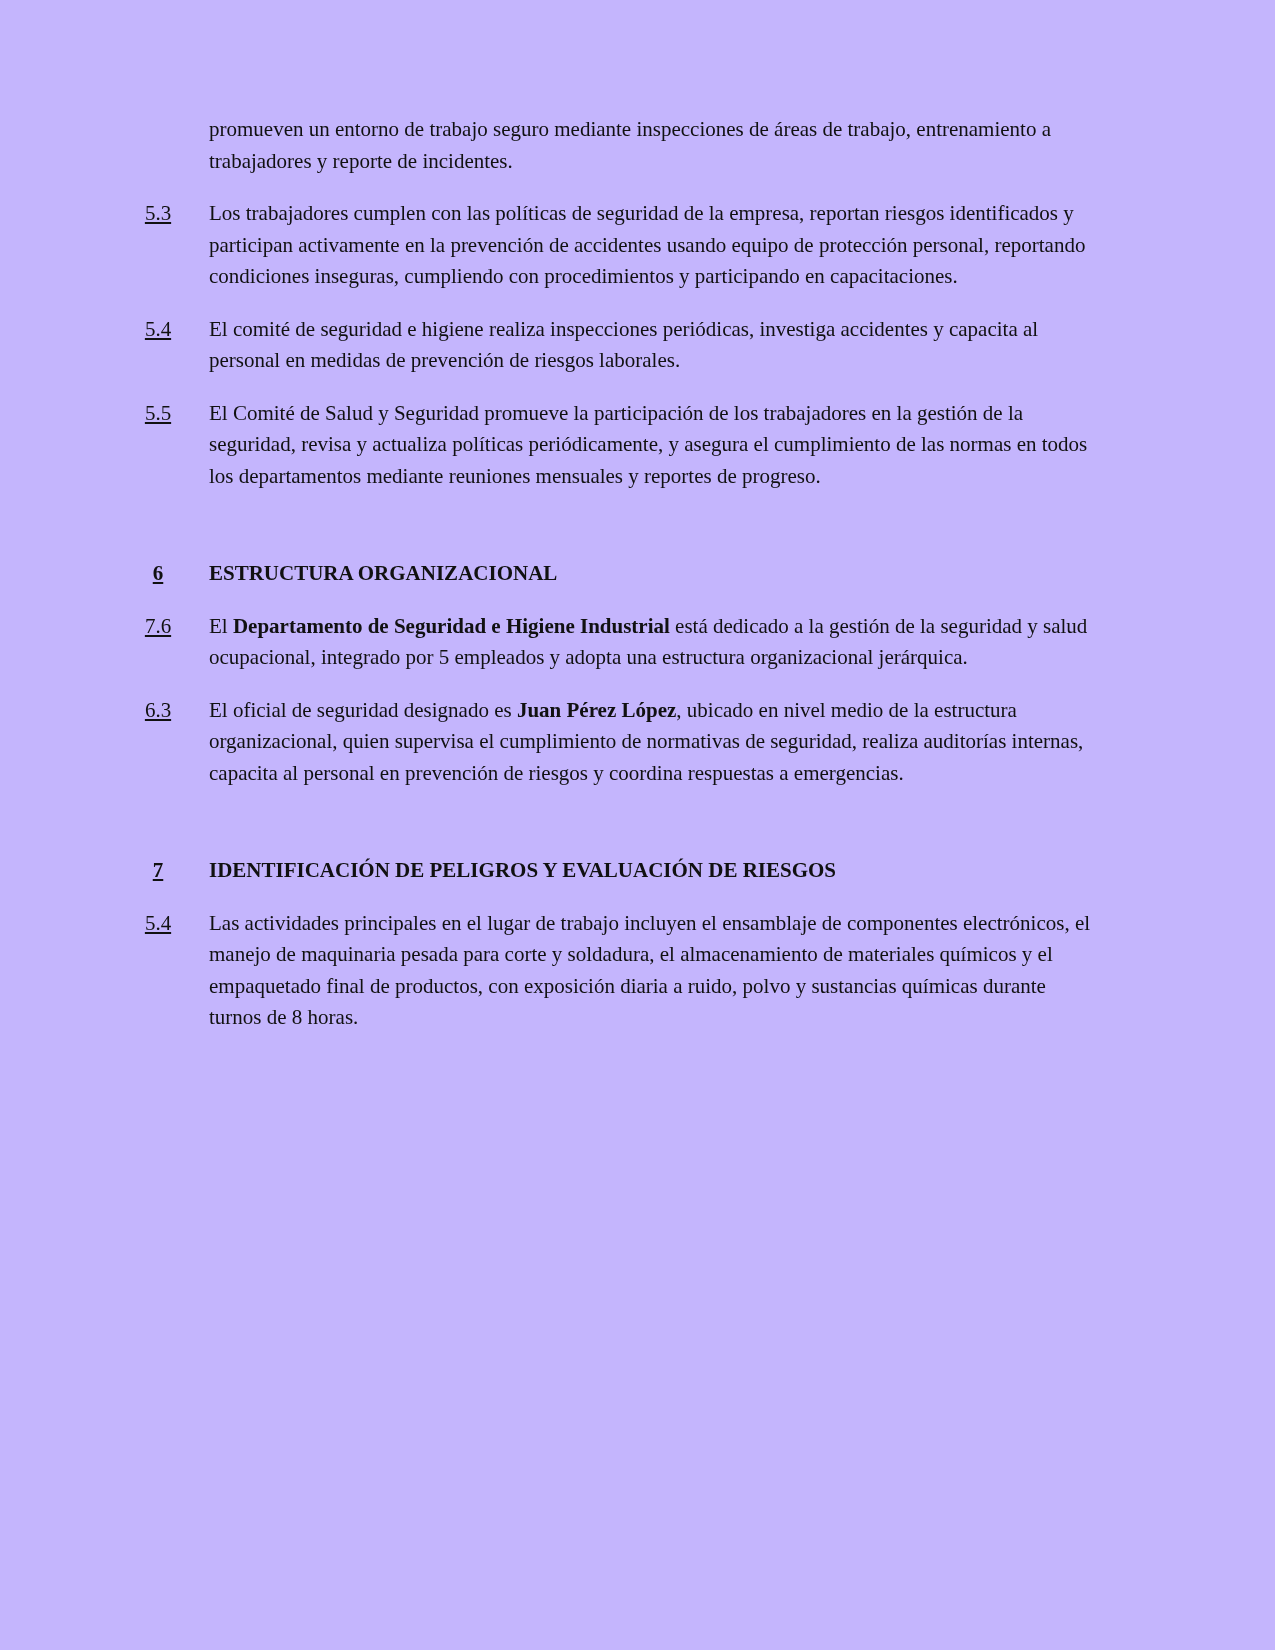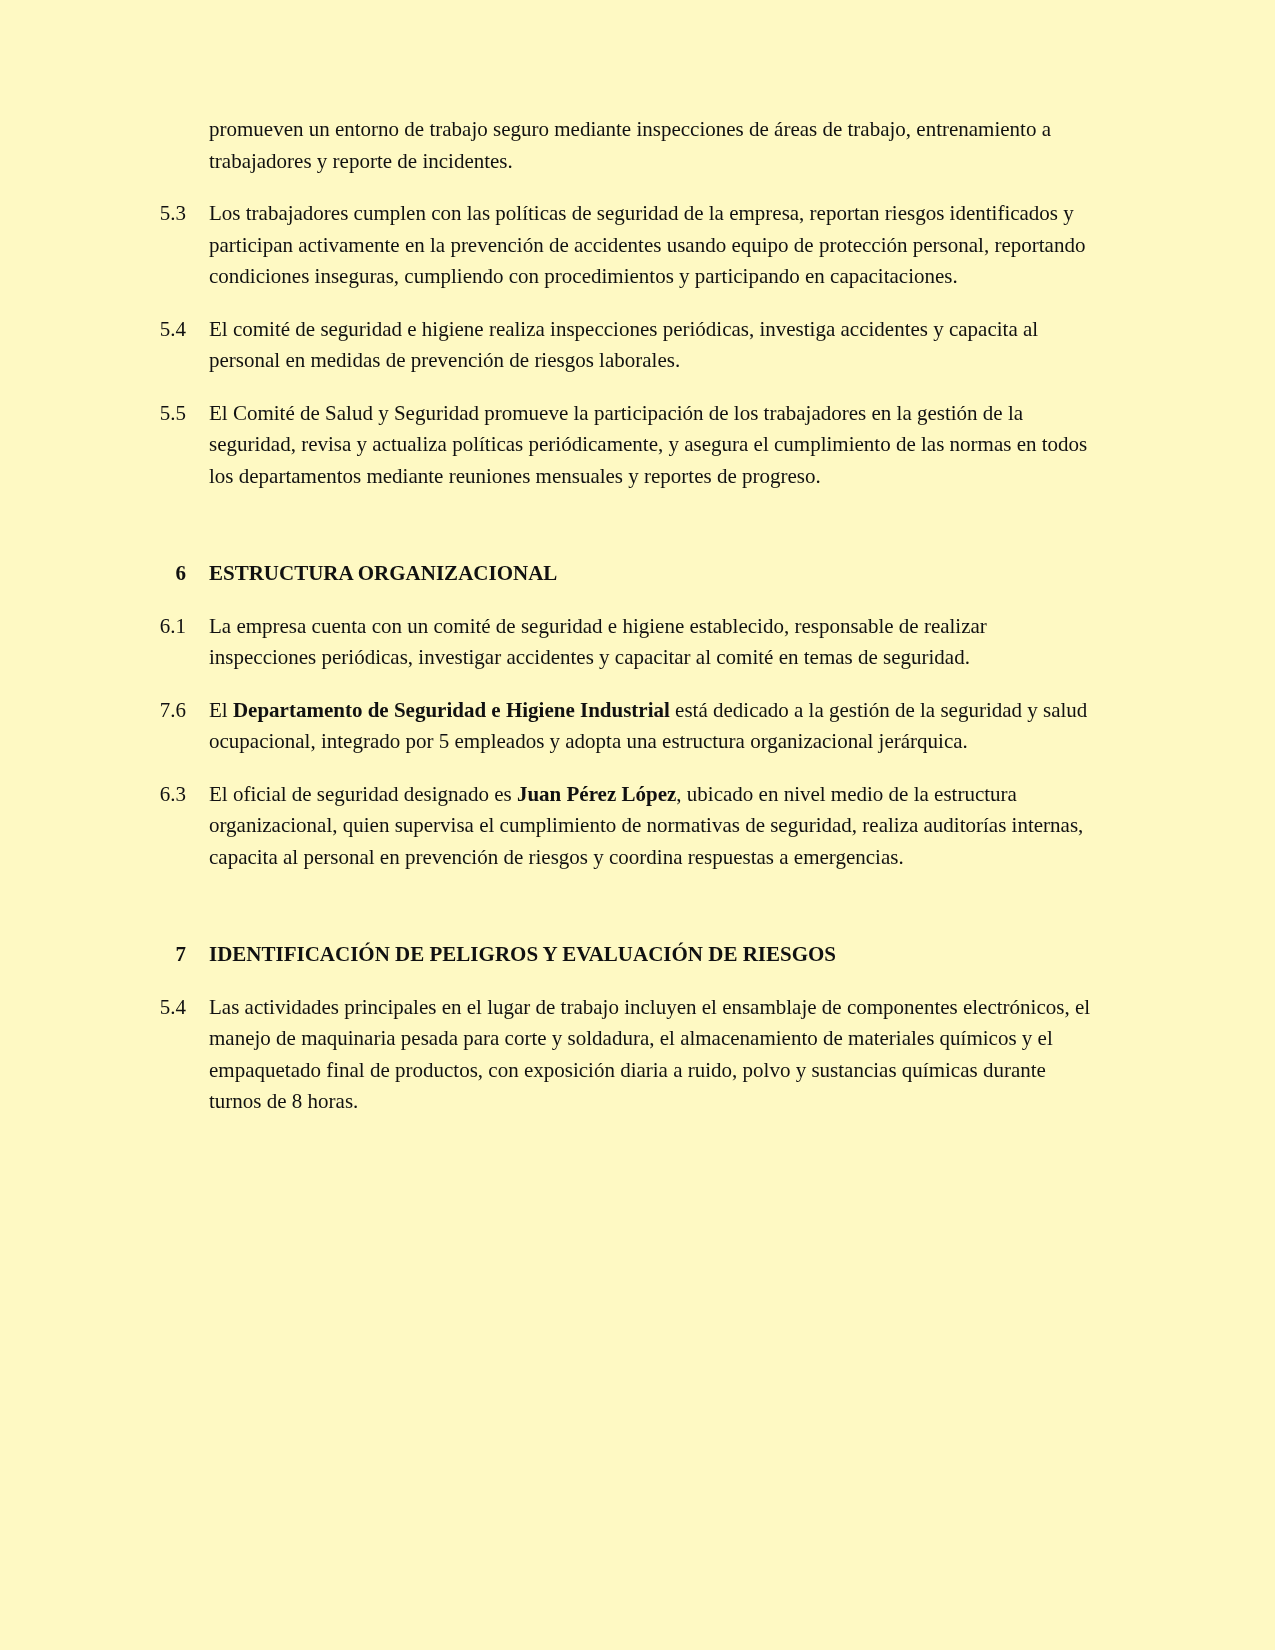--- a/index.html
+++ b/index.html
@@ -1,20 +1,20 @@
 <!DOCTYPE html>
 <html><head>
 <meta charset="utf-8">
 <style>
   html, body { margin: 0; padding: 0; background: #ffffff; }
   .page {
     position: relative;
     width: 1275px;
     height: 1650px;
-    background: #fef9c3;
+    background: #c4b5fd;
     overflow: hidden;
     font-family: "Liberation Serif", "DejaVu Serif", serif;
     color: #111111;
   }
   .content {
     position: absolute;
     left: 130px;
     top: 114px;
     width: 965px;
     display: flex;
@@ -22,22 +22,23 @@
   }
   .block {
     display: flex;
     align-items: flex-start;
     margin: 0 0 21px 0;
     font-size: 21px;
     line-height: 31.5px;
   }
   .num {
     flex: 0 0 56px;
-    text-align: right;
+    text-align: center;
     white-space: nowrap;
+    text-decoration: underline;
   }
   .text {
     flex: 1;
     margin-left: 23px;
     text-align: left;
   }
   .heading { font-weight: bold; margin-top: 45px; }
   .text b { font-weight: bold; text-align: right; }
 </style>
 </head>
@@ -64,24 +65,20 @@
     <div class="block">
       <div class="num">5.5</div>
       <div class="text"><span>El Comité de Salud y Seguridad promueve la participación de los trabajadores en la gestión de la seguridad, revisa y actualiza políticas periódicamente, y asegura el cumplimiento de las normas en todos los departamentos mediante reuniones mensuales y reportes de progreso.</span></div>
     </div>
 
     <div class="block heading">
       <div class="num">6</div>
       <div class="text"><span>ESTRUCTURA ORGANIZACIONAL</span></div>
     </div>
 
-    <div class="block">
-      <div class="num">6.1</div>
-      <div class="text"><span>La empresa cuenta con un comité de seguridad e higiene establecido, responsable de realizar inspecciones periódicas, investigar accidentes y capacitar al comité en temas de seguridad.</span></div>
-    </div>
 
     <div class="block">
       <div class="num">7.6</div>
       <div class="text"><span>El </span><b>Departamento de Seguridad e Higiene Industrial</b><span> está dedicado a la gestión de la seguridad y salud ocupacional, integrado por 5 empleados y adopta una estructura organizacional jerárquica.</span></div>
     </div>
 
     <div class="block">
       <div class="num">6.3</div>
       <div class="text"><span>El oficial de seguridad designado es </span><b>Juan Pérez López</b><span>, ubicado en nivel medio de la estructura organizacional, quien supervisa el cumplimiento de normativas de seguridad, realiza auditorías internas, capacita al personal en prevención de riesgos y coordina respuestas a emergencias.</span></div>
     </div>

